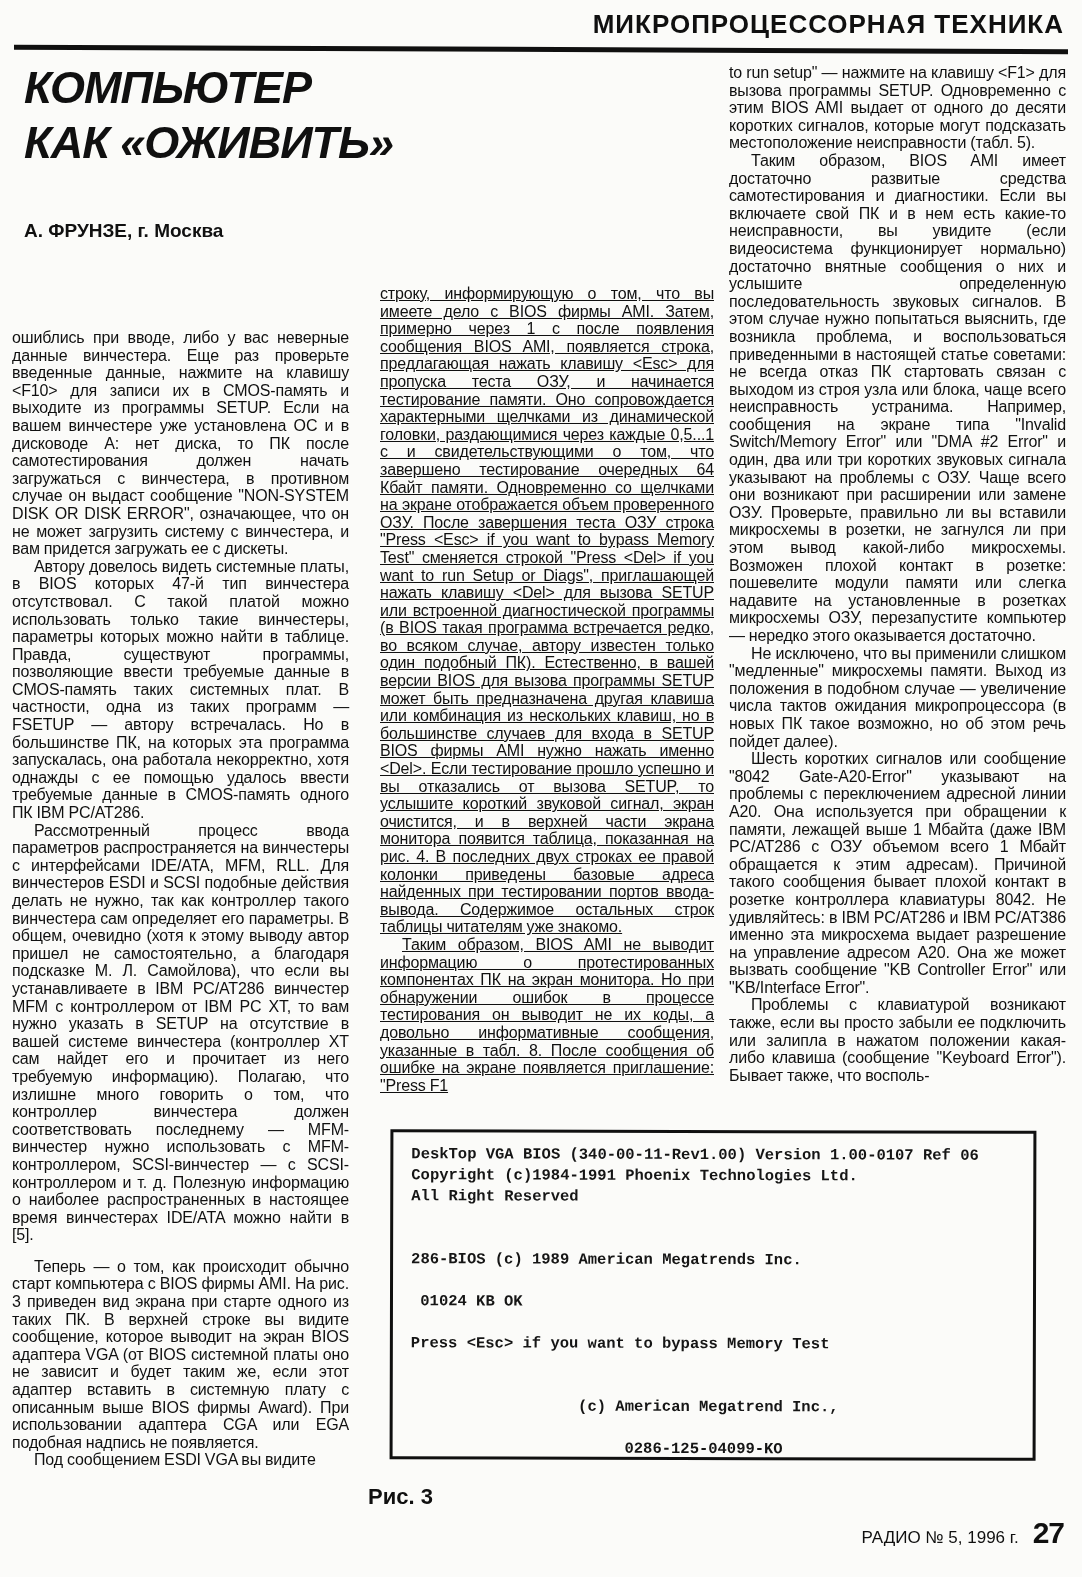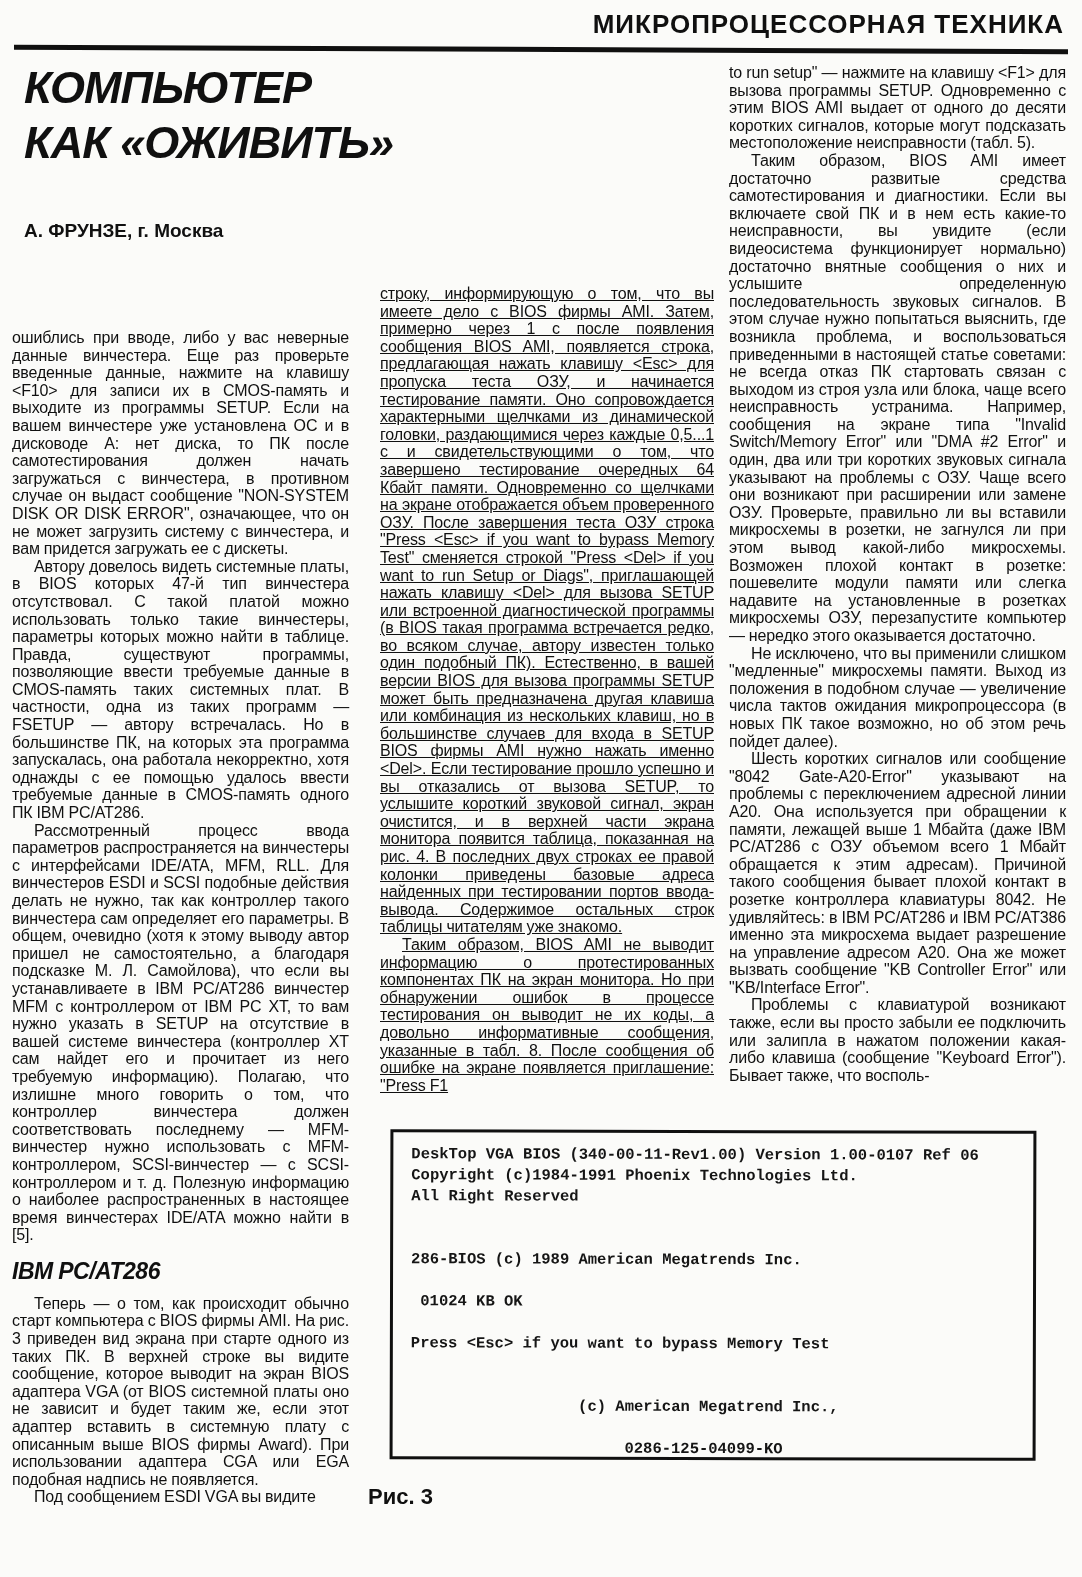--- a/index.html
+++ b/index.html
@@ -122,21 +122,20 @@
     <div>КОМПЬЮТЕР</div>
     <div>КАК «ОЖИВИТЬ»</div>
   </div>
   <div class="article-author">А. ФРУНЗЕ, г. Москва</div>
 
   <div class="col col-1">
     <p class="noindent">ошиблись при вводе, либо у вас неверные данные винчестера. Еще раз проверьте введенные данные, нажмите на клавишу &lt;F10&gt; для записи их в CMOS-память и выходите из программы SETUP. Если на вашем винчестере уже установлена ОС и в дисководе А: нет диска, то ПК после самотестирования должен начать загружаться с винчестера, в противном случае он выдаст сообщение "NON-SYSTEM DISK OR DISK ERROR", означающее, что он не может загрузить систему с винчестера, и вам придется загружать ее с дискеты.</p>
     <p class="indent">Автору довелось видеть системные платы, в BIOS которых 47-й тип винчестера отсутствовал. С такой платой можно использовать только такие винчестеры, параметры которых можно найти в таблице. Правда, существуют программы, позволяющие ввести требуемые данные в CMOS-память таких системных плат. В частности, одна из таких программ — FSETUP — автору встречалась. Но в большинстве ПК, на которых эта программа запускалась, она работала некорректно, хотя однажды с ее помощью удалось ввести требуемые данные в CMOS-память одного ПК IBM PC/AT286.</p>
     <p class="indent">Рассмотренный процесс ввода параметров распространяется на винчестеры с интерфейсами IDE/ATA, MFM, RLL. Для винчестеров ESDI и SCSI подобные действия делать не нужно, так как контроллер такого винчестера сам определяет его параметры. В общем, очевидно (хотя к этому выводу автор пришел не самостоятельно, а благодаря подсказке М. Л. Самойлова), что если вы устанавливаете в IBM PC/AT286 винчестер MFM с контроллером от IBM PC XT, то вам нужно указать в SETUP на отсутствие в вашей системе винчестера (контроллер XT сам найдет его и прочитает из него требуемую информацию). Полагаю, что излишне много говорить о том,  что контроллер винчестера должен соответствовать последнему — MFM-винчестер нужно использовать с MFM-контроллером, SCSI-винчестер — с SCSI-контроллером и т. д. Полезную информацию о наиболее распространенных в настоящее время винчестерах IDE/ATA можно найти в [5].</p>
     <div class="mid-heading">
-      <div>IBM PC/AT286</div>
     </div>
     <p class="indent">Теперь — о том, как происходит обычно старт компьютера с BIOS фирмы AMI. На рис. 3 приведен вид экрана при старте одного из таких ПК. В верхней строке вы видите сообщение, которое выводит на экран BIOS адаптера VGA (от BIOS системной платы оно не зависит и будет таким же, если этот адаптер вставить в системную плату с описанным выше BIOS фирмы Award). При использовании адаптера CGA или EGA подобная надпись не появляется.</p>
     <p class="indent">Под сообщением ESDI VGA вы видите</p>
   </div>
 
   <div class="col col-2">
     <p class="noindent">строку, информирующую о том, что вы имеете дело с BIOS фирмы AMI. Затем, примерно через 1 с после появления сообщения BIOS AMI, появляется строка, предлагающая нажать клавишу &lt;Esc&gt; для пропуска теста ОЗУ, и начинается тестирование памяти. Оно сопровождается характерными щелчками из динамической головки, раздающимися через каждые 0,5...1 с и свидетельствующими о том, что завершено тестирование очередных 64 Кбайт памяти. Одновременно со щелчками на экране отображается объем проверенного ОЗУ. После завершения теста ОЗУ строка "Press &lt;Esc&gt; if you want to bypass Memory Test" сменяется строкой "Press &lt;Del&gt; if you want to run Setup or Diags", приглашающей нажать клавишу &lt;Del&gt; для вызова SETUP или встроенной диагностической программы (в BIOS такая программа встречается редко, во всяком случае, автору известен только один подобный ПК). Естественно, в вашей версии BIOS для вызова программы SETUP может быть предназначена другая клавиша или комбинация из нескольких клавиш, но в большинстве случаев для входа в SETUP BIOS фирмы AMI нужно нажать именно &lt;Del&gt;. Если тестирование прошло успешно и вы отказались от вызова SETUP, то услышите короткий звуковой сигнал, экран очистится, и в верхней части экрана монитора появится таблица, показанная на рис. 4. В последних двух строках ее правой колонки приведены базовые адреса найденных при тестировании портов ввода-вывода. Содержимое остальных строк таблицы читателям уже знакомо.</p>
     <p class="indent">Таким образом, BIOS AMI не выводит информацию о протестированных компонентах ПК на экран монитора. Но при обнаружении ошибок в процессе тестирования он выводит не их коды, а довольно информативные сообщения, указанные в табл. 8. После сообщения об ошибке на экране появляется приглашение: "Press F1</p>
   </div>
 
@@ -160,14 +159,18 @@
 
 Press &lt;Esc&gt; if you want to bypass Memory Test
 
 
                   (c) American Megatrend Inc.,
 
                        0286-125-04099-KO</pre>
   </div>
   <div class="figure-caption">Рис. 3</div>
 
+  <div class="footer">
+    <span class="journal-issue">РАДИО № 5, 1996 г.</span>
+    <span class="page-number">27</span>
+  </div>
 
 </div>
 
 </body></html>

